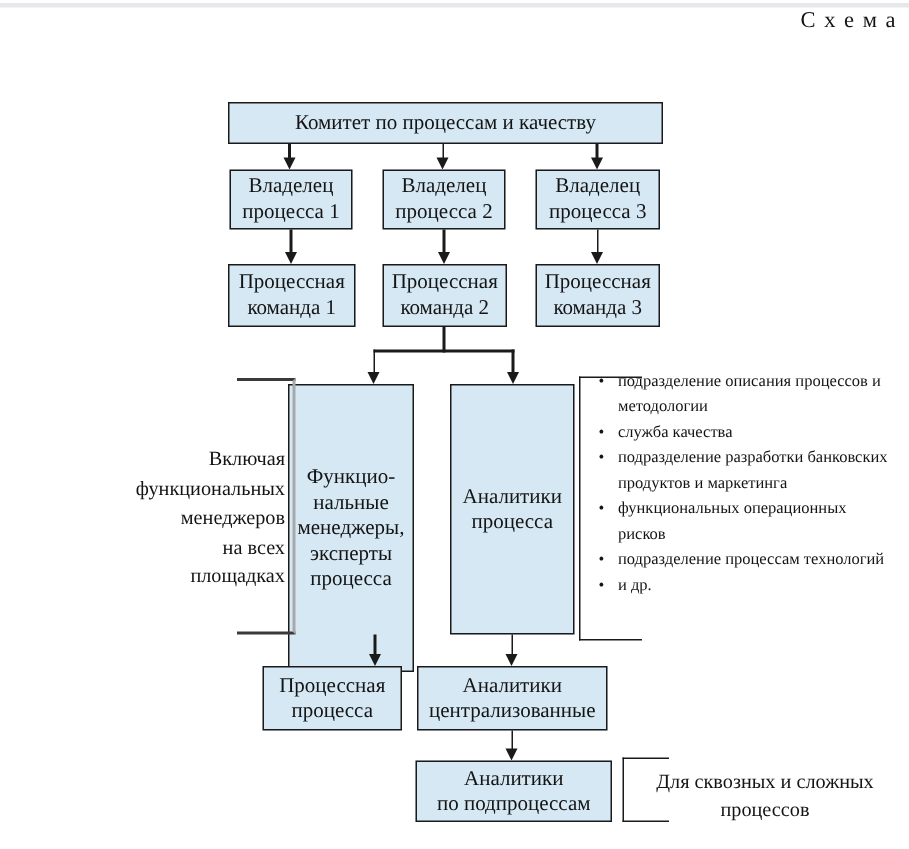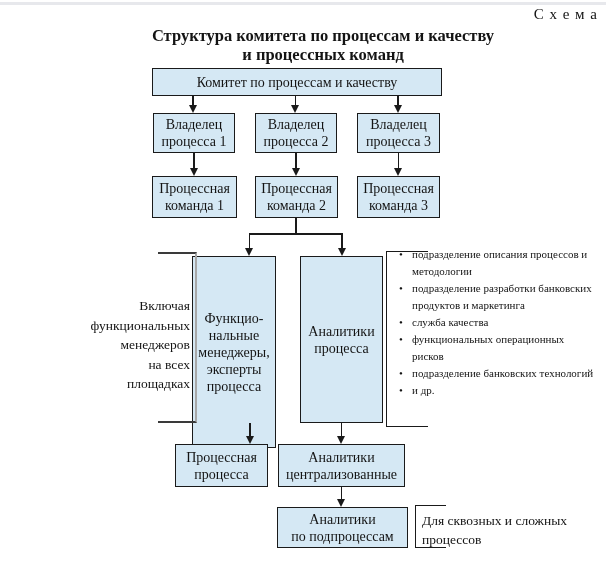--- a/index.html
+++ b/index.html
@@ -23,32 +23,30 @@
            border-top:8px solid #1a1a1a; }
   .bracket { position:absolute; box-sizing:border-box; }
   .bracket-left  { border-right:2px solid #a8a8a8; border-top:2px solid #3a3a3a; border-bottom:2px solid #3a3a3a; }
   .bracket-right { border-left:1.5px solid #1a1a1a; border-top:1.5px solid #1a1a1a; border-bottom:1.5px solid #1a1a1a; }
   .left-note { position:absolute; left:28px; top:296px; width:162px; text-align:right;
                font-size:13.5px; line-height:19.5px; white-space:pre-line; }
   .dept-list { position:absolute; left:395px; top:246px; width:202px; margin:0; padding:0; list-style:none;
                font-size:11px; line-height:17px; }
   .dept-list li { position:relative; padding-left:17px; margin:0; }
   .dept-list li::before { content:"\2022"; position:absolute; left:4px; }
-  .bottom-note { position:absolute; left:422px; top:511px; width:176px; text-align:left;
+  .bottom-note { position:absolute; left:422px; top:511px; width:176px; text-align:center;
                  font-size:13.5px; line-height:19px; white-space:pre-line; }
 </style>
 </head>
 <body>
 
 <div id="canvas">
 
   <div class="top-rule"></div>
   <div class="schema-label">С х е м а  1</div>
-  <div class="title">Структура комитета по процессам и качеству
-и процессных команд</div>
 
   <div class="box" style="left:152px;top:68px;width:290px;height:28px">Комитет по процессам и качеству</div>
 
   <div class="vline" style="left:192.25px;top:96px;height:10px"></div>
   <div class="arrow" style="left:188.5px;top:105px"></div>
   <div class="vline" style="left:294.75px;top:96px;height:10px"></div>
   <div class="arrow" style="left:291px;top:105px"></div>
   <div class="vline" style="left:397.25px;top:96px;height:10px"></div>
   <div class="arrow" style="left:393.5px;top:105px"></div>
 
@@ -91,24 +89,24 @@
   <div class="bracket bracket-left" style="left:158px;top:252px;width:39px;height:171px"></div>
   <div class="left-note">Включая
 функциональных
 менеджеров
 на всех
 площадках</div>
 
   <div class="bracket bracket-right" style="left:386px;top:251px;width:42px;height:176px"></div>
   <ul class="dept-list">
     <li>подразделение описания процессов и методологии</li>
+    <li>служба качества</li>
     <li>подразделение разработки банковских продуктов и маркетинга</li>
-    <li>служба качества</li>
     <li>функциональных операционных рисков</li>
-    <li>подразделение банковских технологий</li>
+    <li>подразделение процессам технологий</li>
     <li>и др.</li>
   </ul>
 
   <div class="vline" style="left:249.25px;top:423px;height:14px"></div>
   <div class="arrow" style="left:245.5px;top:436px"></div>
   <div class="vline" style="left:340.75px;top:423px;height:14px"></div>
   <div class="arrow" style="left:337px;top:436px"></div>
 
   <div class="box" style="left:175px;top:444px;width:93px;height:43px">Процессная
 процесса</div>

